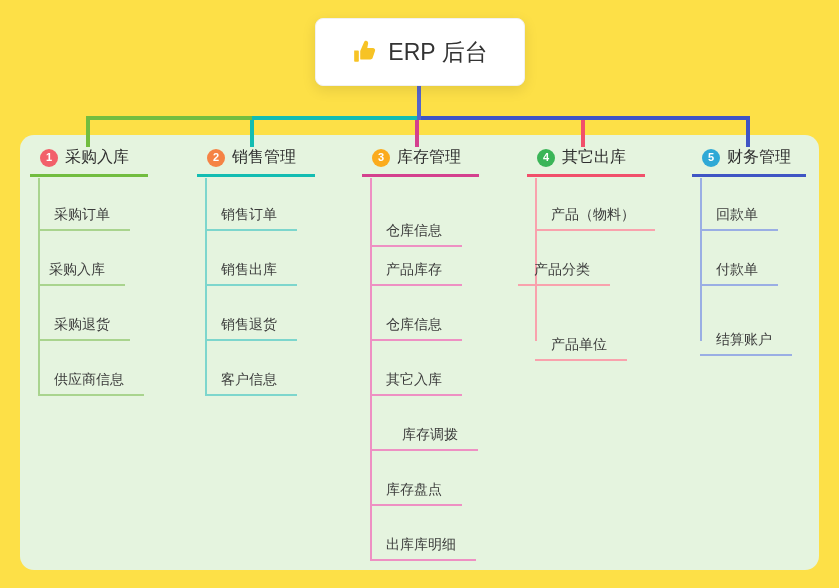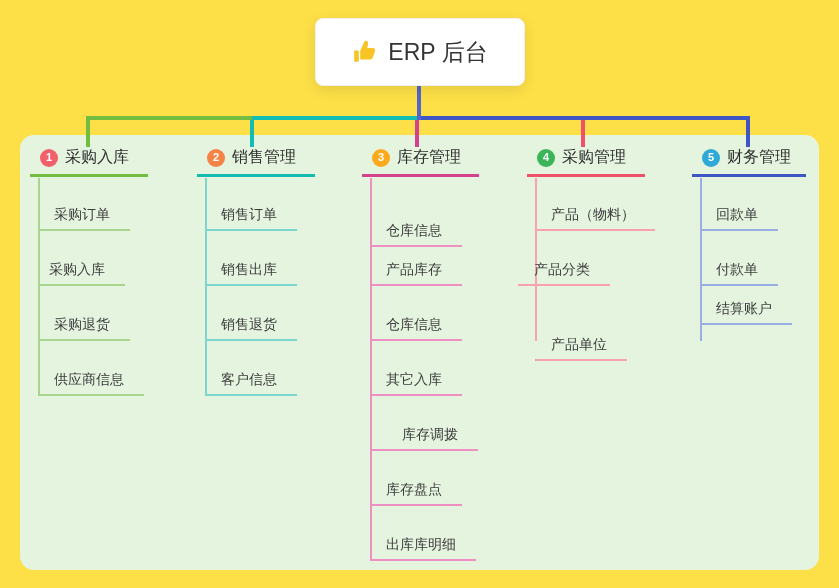--- a/index.html
+++ b/index.html
@@ -86,28 +86,28 @@
     <div class="child-node" style="left: 370px; top: 220px; border-bottom-color: rgb(238, 144, 195);"><span>仓库信息</span></div>
     <div class="child-node" style="left: 370px; top: 259px; border-bottom-color: rgb(238, 144, 195);"><span>产品库存</span></div>
     <div class="child-node" style="left: 370px; top: 314px; border-bottom-color: rgb(238, 144, 195);"><span>仓库信息</span></div>
     <div class="child-node" style="left: 370px; top: 369px; border-bottom-color: rgb(238, 144, 195);"><span>其它入库</span></div>
     <div class="child-node" style="left: 370px; top: 424px; border-bottom-color: rgb(238, 144, 195); padding-left: 32px;"><span>库存调拨</span></div>
     <div class="child-node" style="left: 370px; top: 479px; border-bottom-color: rgb(238, 144, 195);"><span>库存盘点</span></div>
     <div class="child-node" style="left: 370px; top: 534px; border-bottom-color: rgb(238, 144, 195);"><span>出库库明细</span></div>
     <div class="line" style="left: 581px; top: 120px; width: 4px; height: 27px; background: rgb(241, 80, 107);"></div>
     <div class="branch-header" style="left: 527px; width: 118px; border-bottom-color: rgb(241, 80, 107);">
       <span class="badge" style="background: rgb(59, 181, 88);">4</span>
-      <span>采购管理</span>
+      <span>其它出库</span>
     </div>
     <div class="trunk" style="left: 535px; top: 178px; height: 163px; background: rgb(249, 162, 173);"></div>
     <div class="child-node" style="left: 535px; top: 204px; border-bottom-color: rgb(249, 162, 173);"><span>产品（物料）</span></div>
     <div class="child-node" style="left: 518px; top: 259px; border-bottom-color: rgb(249, 162, 173);"><span>产品分类</span></div>
     <div class="child-node" style="left: 535px; top: 314px; border-bottom-color: rgb(249, 162, 173); margin-top: 20px;"><span>产品单位</span></div>
     <div class="line" style="left: 746px; top: 116px; width: 4px; height: 31px; background: rgb(63, 85, 196);"></div>
     <div class="branch-header" style="left: 692px; width: 114px; border-bottom-color: rgb(63, 85, 196);">
       <span class="badge" style="background: rgb(47, 169, 214);">5</span>
       <span>财务管理</span>
     </div>
     <div class="trunk" style="left: 700px; top: 178px; height: 163px; background: rgb(154, 174, 228);"></div>
     <div class="child-node" style="left: 700px; top: 204px; border-bottom-color: rgb(154, 174, 228);"><span>回款单</span></div>
     <div class="child-node" style="left: 700px; top: 259px; border-bottom-color: rgb(154, 174, 228);"><span>付款单</span></div>
-    <div class="child-node" style="left: 700px; top: 298px; border-bottom-color: rgb(154, 174, 228);"><span>结算账户</span></div>
+    <div class="child-node" style="left: 700px; top: 329px; border-bottom-color: rgb(154, 174, 228);"><span>结算账户</span></div>
   </div>
 
 </body></html>

